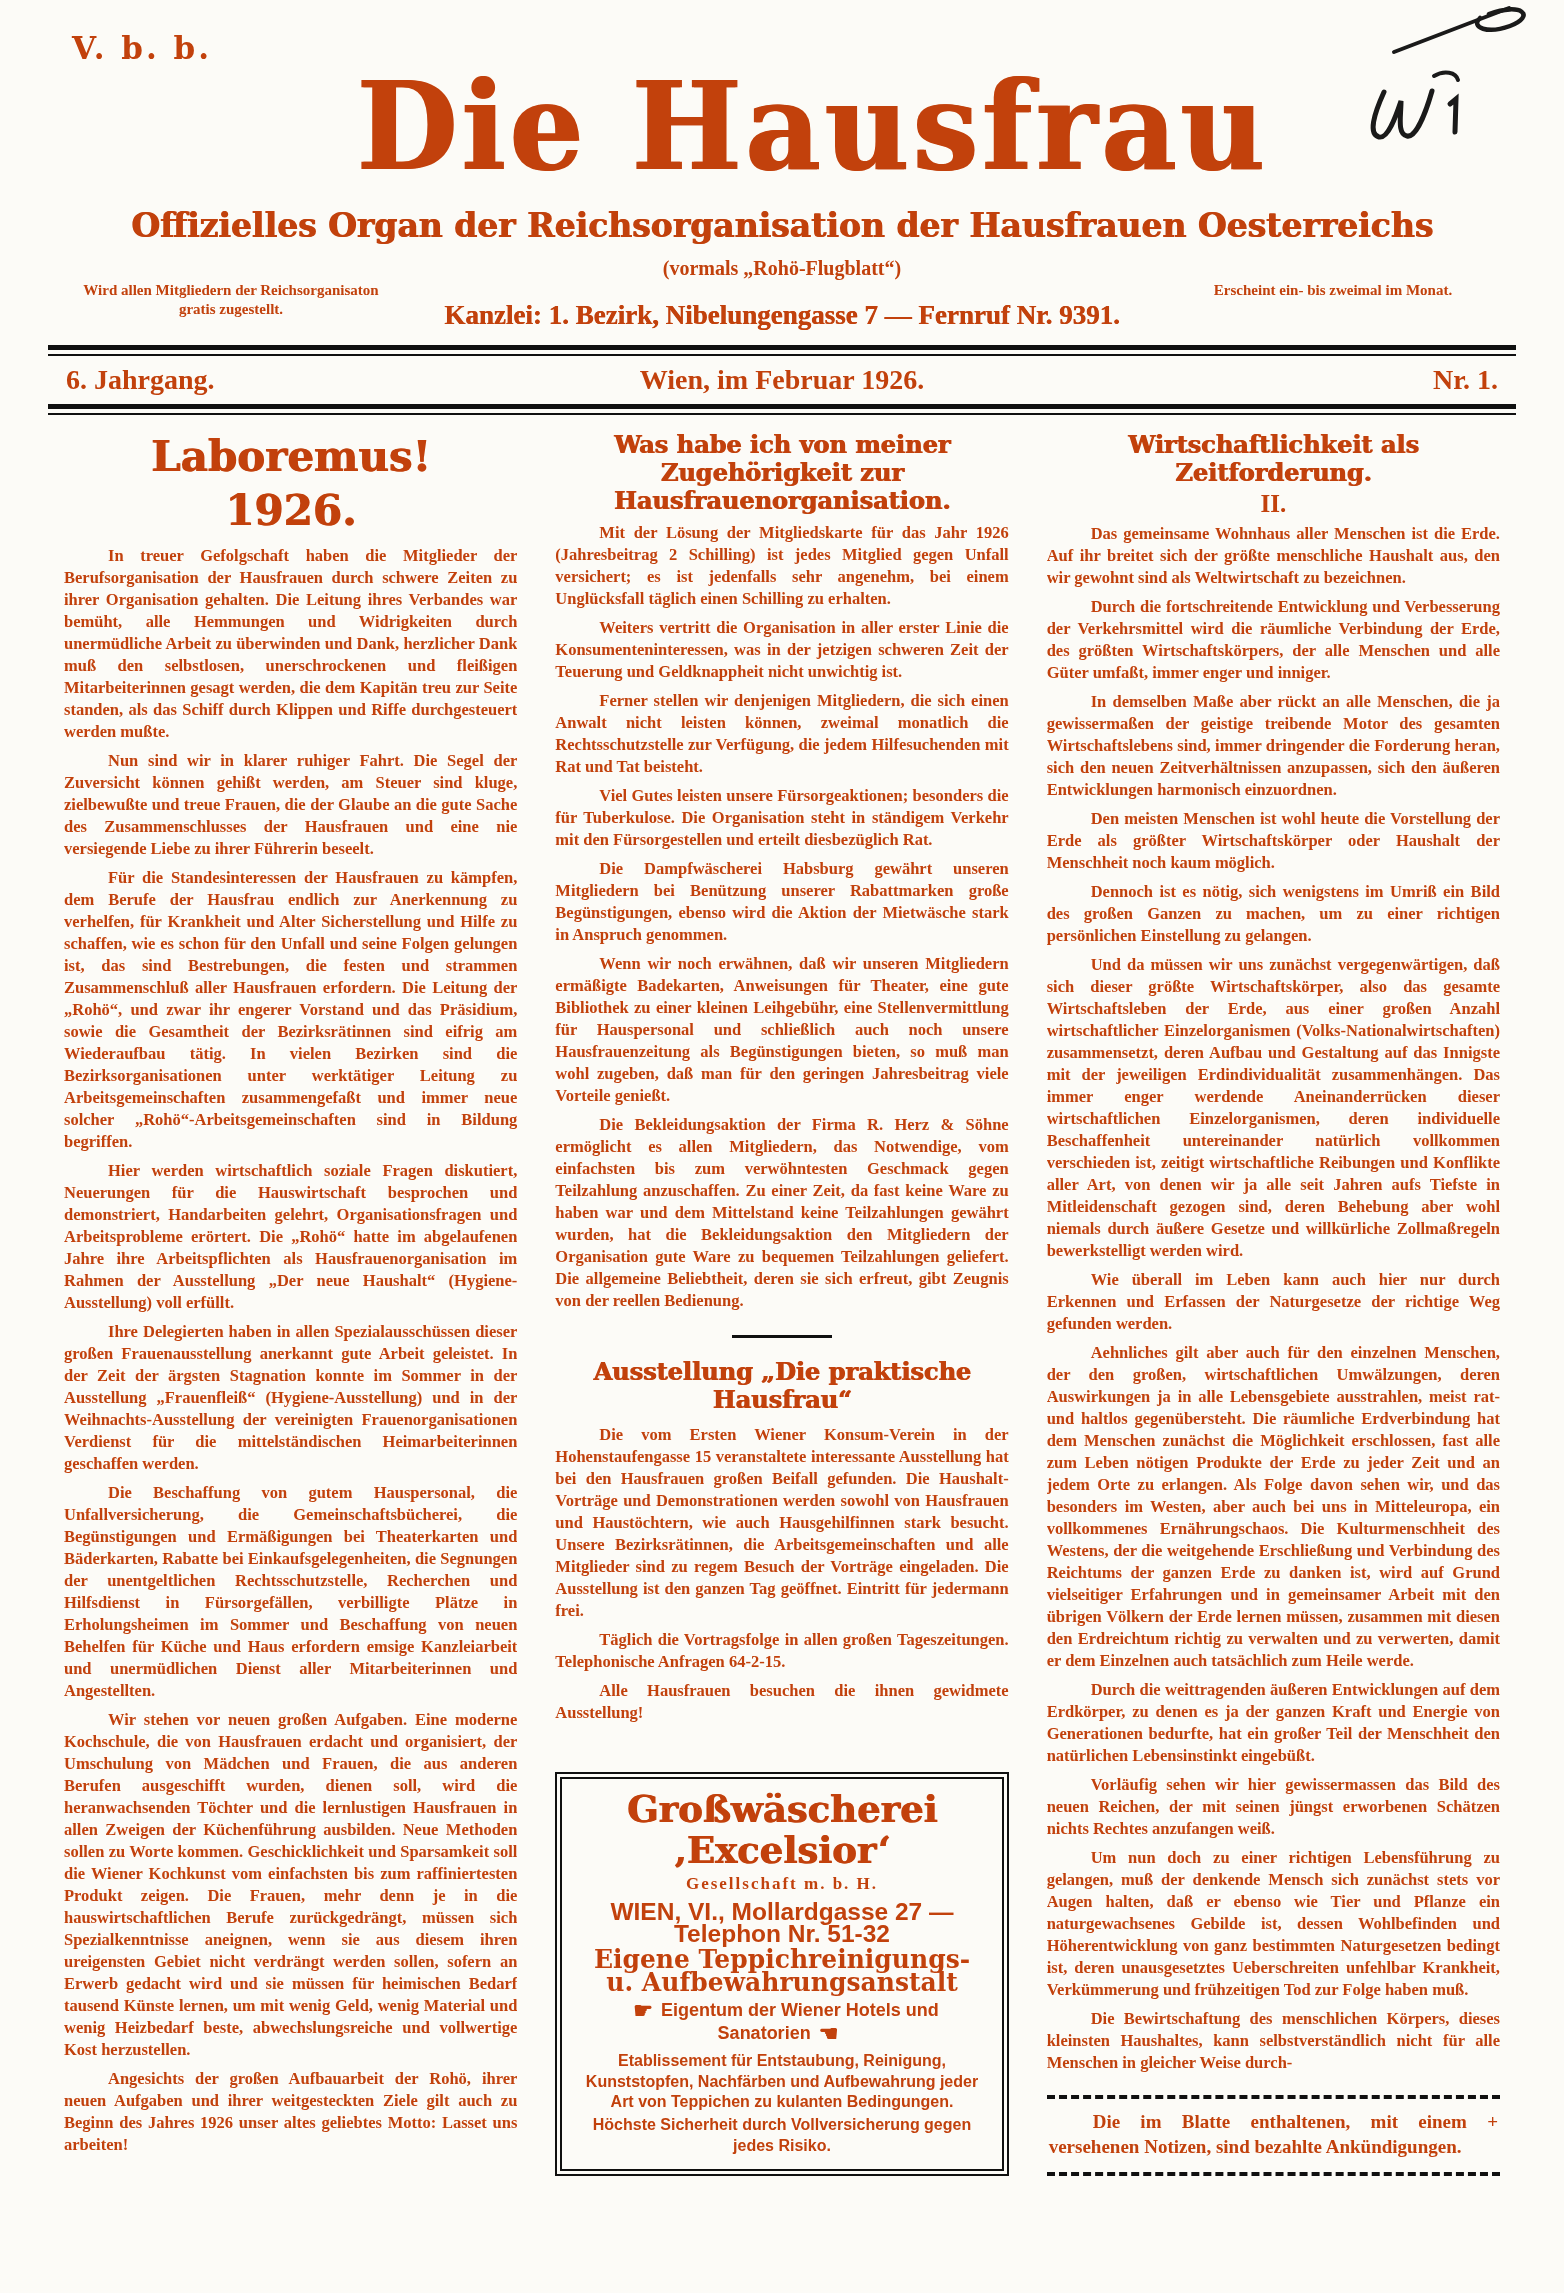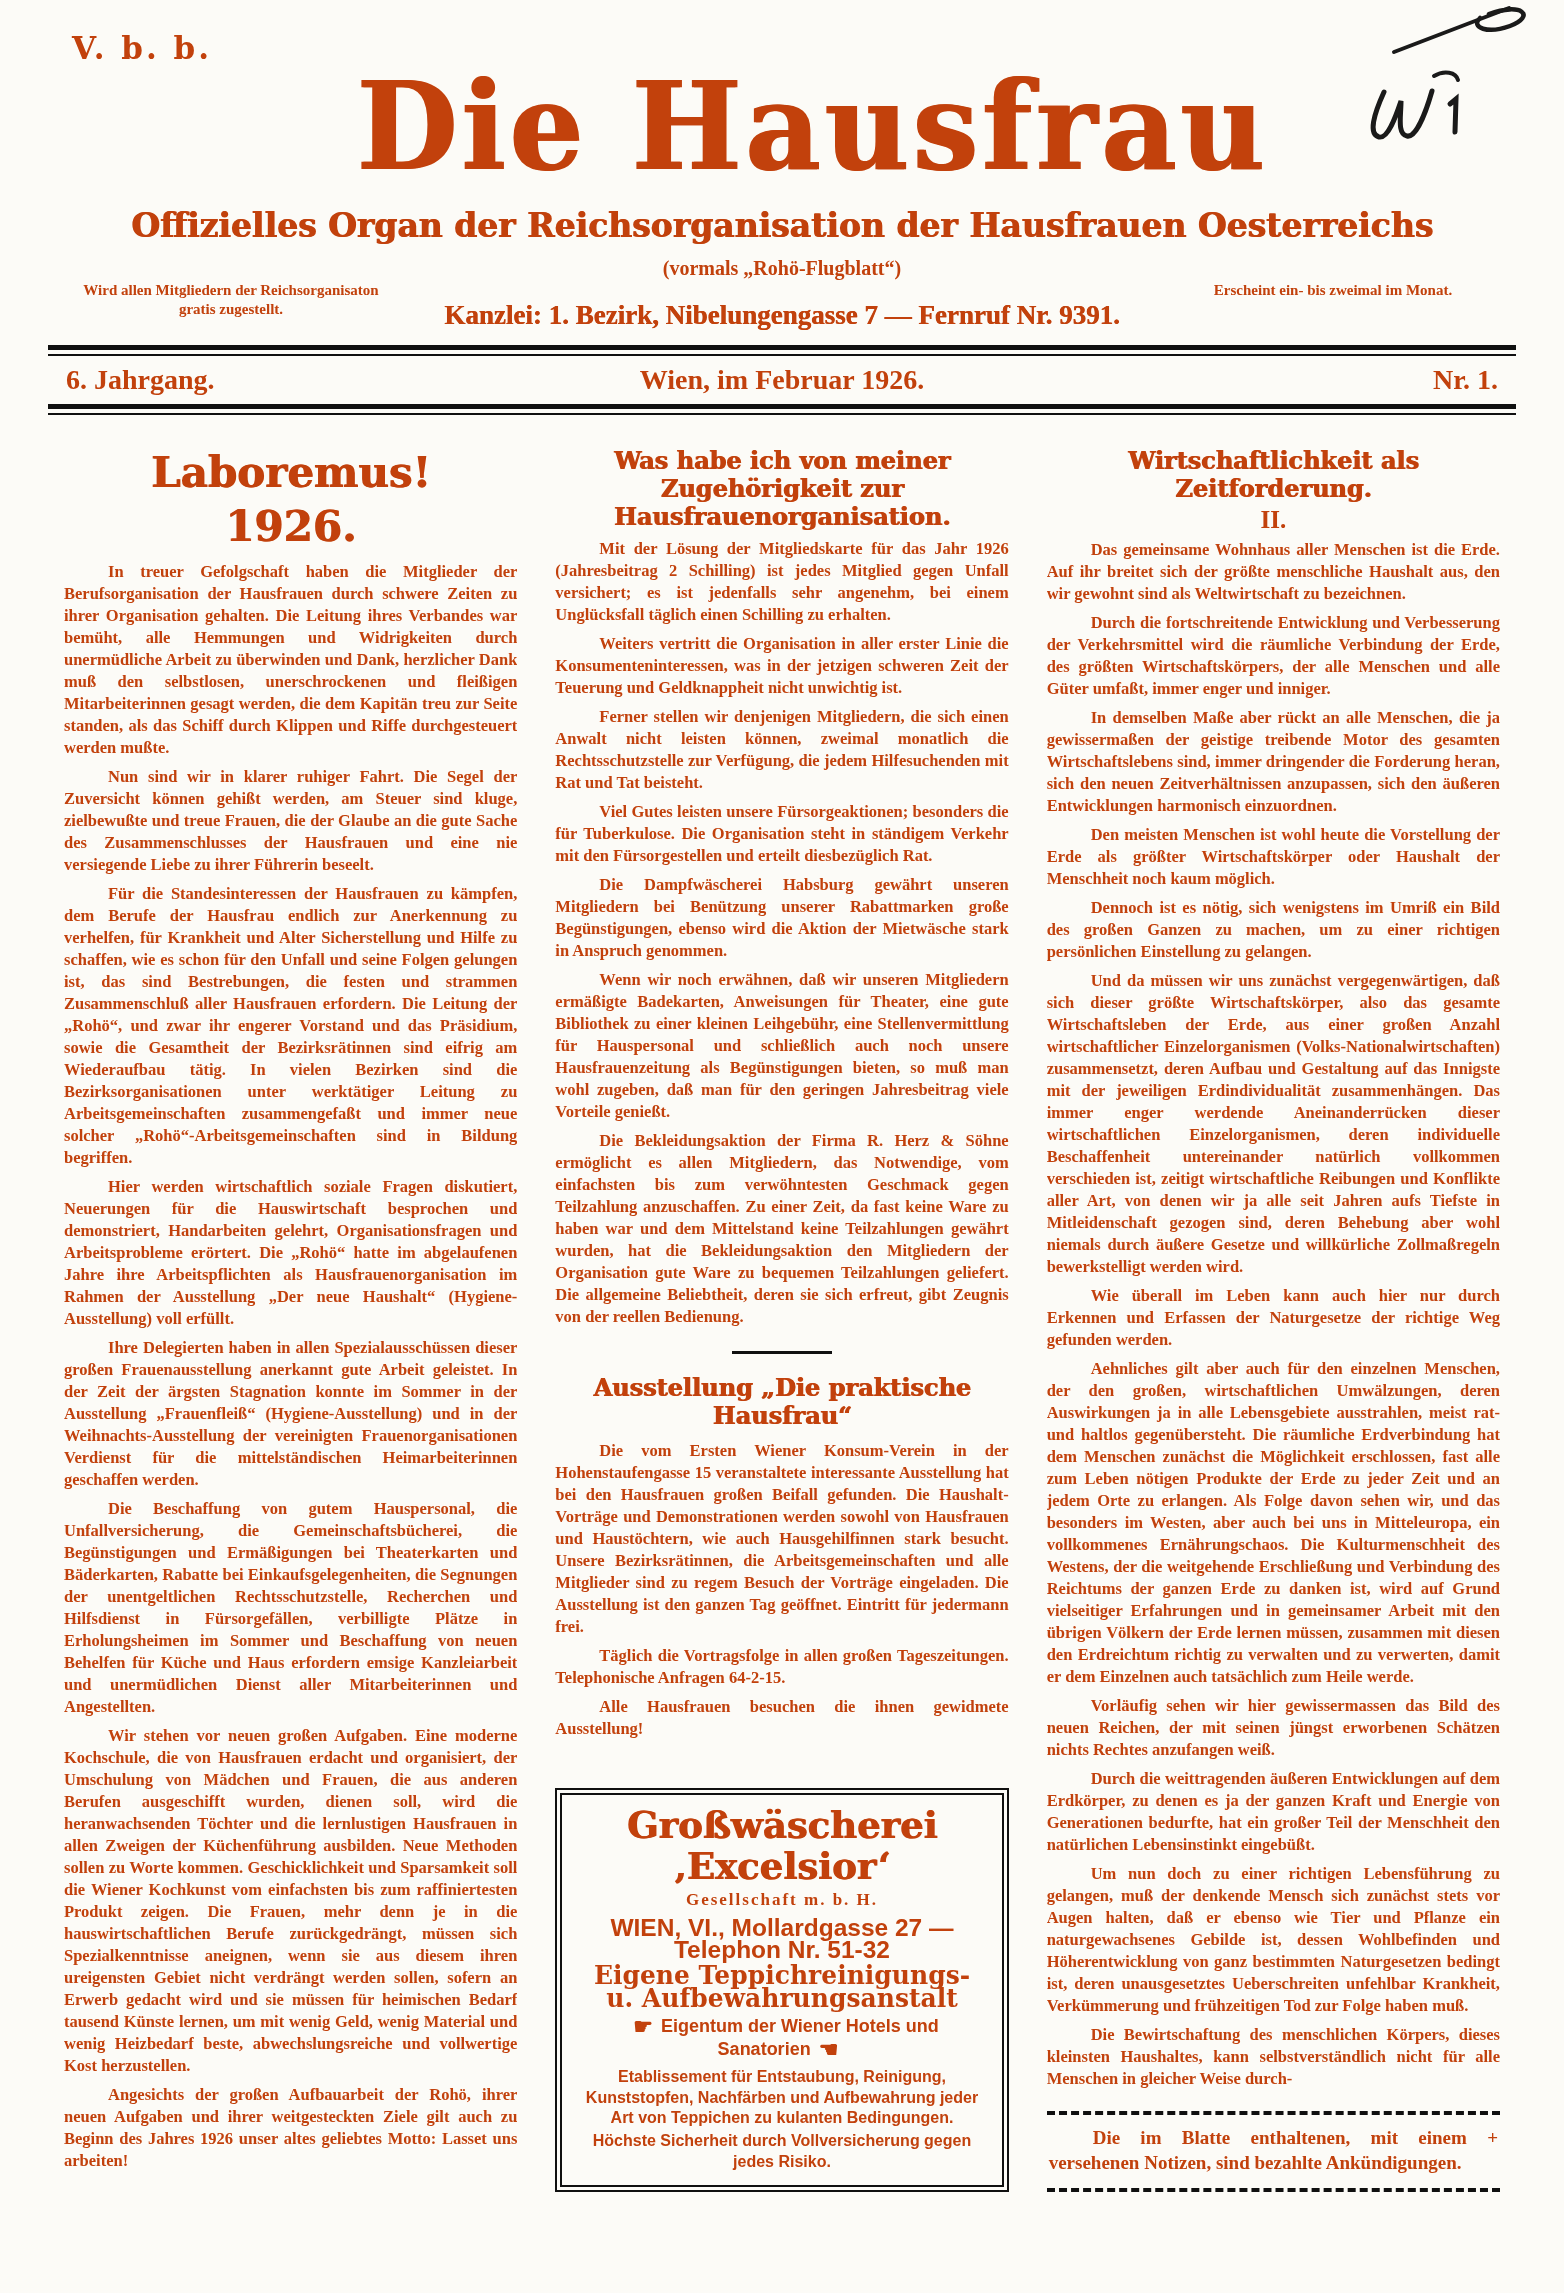--- a/index.html
+++ b/index.html
@@ -67,21 +67,21 @@
     padding:8px 66px;
     font-weight:bold;font-size:28px;
   }
   .dateline .vol{width:420px;text-align:left;}
   .dateline .date{flex:1;text-align:center;}
   .dateline .issue{width:420px;text-align:right;}
   
   .columns{
     display:flex;
     gap:38px;
-    padding:32px 64px 26px;
+    padding:16px 64px 26px;
     height:1745px;
     box-sizing:content-box;
   }
   .col{
     flex:1 1 0;
     min-width:0;
     display:flex;flex-direction:column;
     font-size:16.5px;line-height:22px;
     font-weight:bold;
     text-align:justify;
@@ -245,22 +245,22 @@
       <div class="headline-lg">Wirtschaftlichkeit als Zeitforderung.</div>
       <div class="part-label">II.</div>
       <p>Das gemeinsame Wohnhaus aller Menschen ist die Erde. Auf ihr breitet sich der größte menschliche Haushalt aus, den wir gewohnt sind als Weltwirtschaft zu bezeichnen.</p>
       <p>Durch die fortschreitende Entwicklung und Verbesserung der Verkehrsmittel wird die räumliche Verbindung der Erde, des größten Wirtschaftskörpers, der alle Menschen und alle Güter umfaßt, immer enger und inniger.</p>
       <p>In demselben Maße aber rückt an alle Menschen, die ja gewissermaßen der geistige treibende Motor des gesamten Wirtschaftslebens sind, immer dringender die Forderung heran, sich den neuen Zeitverhältnissen anzupassen, sich den äußeren Entwicklungen harmonisch einzuordnen.</p>
       <p>Den meisten Menschen ist wohl heute die Vorstellung der Erde als größter Wirtschaftskörper oder Haushalt der Menschheit noch kaum möglich.</p>
       <p>Dennoch ist es nötig, sich wenigstens im Umriß ein Bild des großen Ganzen zu machen, um zu einer richtigen persönlichen Einstellung zu gelangen.</p>
       <p>Und da müssen wir uns zunächst vergegenwärtigen, daß sich dieser größte Wirtschaftskörper, also das gesamte Wirtschaftsleben der Erde, aus einer großen Anzahl wirtschaftlicher Einzelorganismen (Volks-Nationalwirtschaften) zusammensetzt, deren Aufbau und Gestaltung auf das Innigste mit der jeweiligen Erdindividualität zusammenhängen. Das immer enger werdende Aneinanderrücken dieser wirtschaftlichen Einzelorganismen, deren individuelle Beschaffenheit untereinander natürlich vollkommen verschieden ist, zeitigt wirtschaftliche Reibungen und Konflikte aller Art, von denen wir ja alle seit Jahren aufs Tiefste in Mitleidenschaft gezogen sind, deren Behebung aber wohl niemals durch äußere Gesetze und willkürliche Zollmaßregeln bewerkstelligt werden wird.</p>
       <p>Wie überall im Leben kann auch hier nur durch Erkennen und Erfassen der Naturgesetze der richtige Weg gefunden werden.</p>
       <p>Aehnliches gilt aber auch für den einzelnen Menschen, der den großen, wirtschaftlichen Umwälzungen, deren Auswirkungen ja in alle Lebensgebiete ausstrahlen, meist rat- und haltlos gegenübersteht. Die räumliche Erdverbindung hat dem Menschen zunächst die Möglichkeit erschlossen, fast alle zum Leben nötigen Produkte der Erde zu jeder Zeit und an jedem Orte zu erlangen. Als Folge davon sehen wir, und das besonders im Westen, aber auch bei uns in Mitteleuropa, ein vollkommenes Ernährungschaos. Die Kulturmenschheit des Westens, der die weitgehende Erschließung und Verbindung des Reichtums der ganzen Erde zu danken ist, wird auf Grund vielseitiger Erfahrungen und in gemeinsamer Arbeit mit den übrigen Völkern der Erde lernen müssen, zusammen mit diesen den Erdreichtum richtig zu verwalten und zu verwerten, damit er dem Einzelnen auch tatsächlich zum Heile werde.</p>
+      <p>Durch die weittragenden äußeren Entwicklungen auf dem Erdkörper, zu denen es ja der ganzen Kraft und Energie von Generationen bedurfte, hat ein großer Teil der Menschheit den natürlichen Lebensinstinkt eingebüßt.</p>
       <p>Vorläufig sehen wir hier gewissermassen das Bild des neuen Reichen, der mit seinen jüngst erworbenen Schätzen nichts Rechtes anzufangen weiß.</p>
-      <p>Durch die weittragenden äußeren Entwicklungen auf dem Erdkörper, zu denen es ja der ganzen Kraft und Energie von Generationen bedurfte, hat ein großer Teil der Menschheit den natürlichen Lebensinstinkt eingebüßt.</p>
       <p>Um nun doch zu einer richtigen Lebensführung zu gelangen, muß der denkende Mensch sich zunächst stets vor Augen halten, daß er ebenso wie Tier und Pflanze ein naturgewachsenes Gebilde ist, dessen Wohlbefinden und Höherentwicklung von ganz bestimmten Naturgesetzen bedingt ist, deren unausgesetztes Ueberschreiten unfehlbar Krankheit, Verkümmerung und frühzeitigen Tod zur Folge haben muß.</p>
       <p>Die Bewirtschaftung des menschlichen Körpers, dieses kleinsten Haushaltes, kann selbstverständlich nicht für alle Menschen in gleicher Weise durch-</p>
 
       <div class="footer-note">
         <span class="txt">Die im Blatte enthaltenen, mit einem + versehenen Notizen, sind bezahlte Ankündigungen.</span>
       </div>
     </div>
 
   </div>
 </div>

